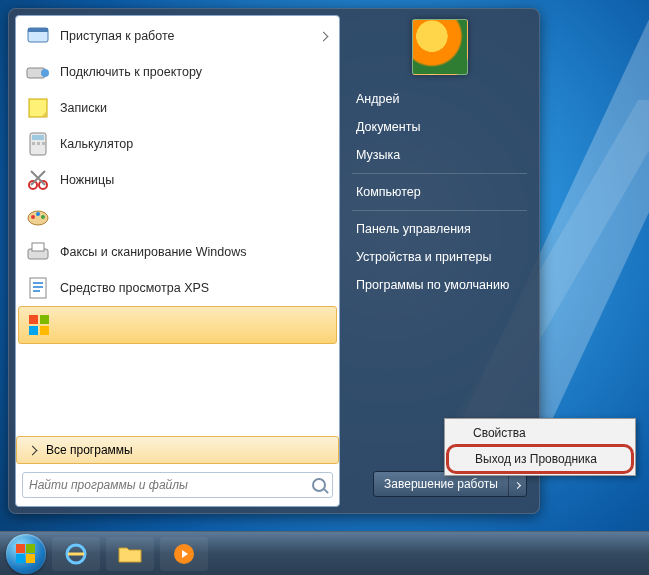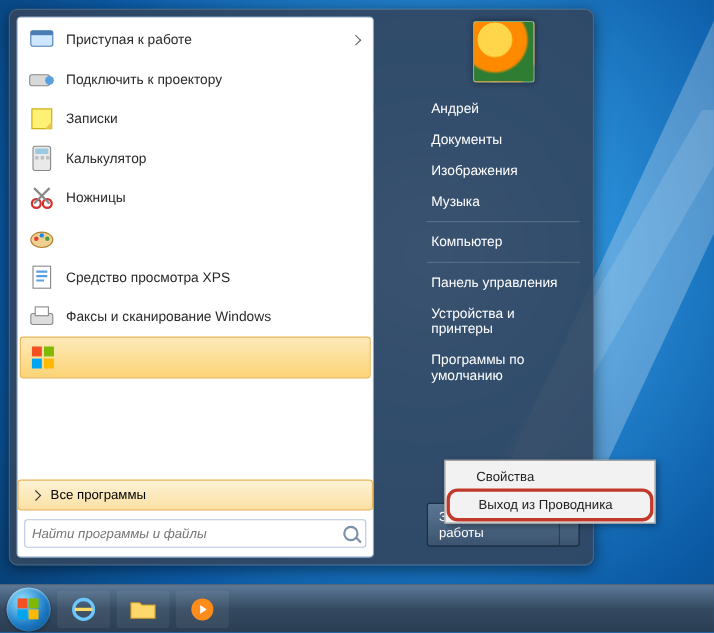--- a/index.html
+++ b/index.html
@@ -21,21 +21,20 @@
 
   .start-menu {
     position: absolute; left: 8px; top: 8px;
     width: 532px; height: 506px;
     background: rgba(50,70,95,0.9);
     border-radius: 8px;
     border: 1px solid rgba(255,255,255,0.15);
     box-shadow: 0 3px 14px rgba(0,0,0,0.5);
     display: flex;
     padding: 6px;
-    gap: 36px;
   }
   .left-pane {
     width: 325px;
     background: #fff;
     border-radius: 4px;
     display: flex; flex-direction: column;
     border: 1px solid #8ba6c6;
   }
   .program-list { flex: 1; padding: 2px; overflow: hidden; }
   .program-item {
@@ -104,21 +103,21 @@
     display:flex; align-items:stretch;
     border:1px solid #1a2a3d; border-radius:3px; overflow:hidden;
     background: linear-gradient(#5b7795,#3b536e);
     font-size:12px; color:#fff; cursor:pointer;
   }
   .shutdown-btn .lbl { padding:5px 10px; }
   .shutdown-btn .spl { border-left:1px solid rgba(0,0,0,.35); padding:5px 6px; }
   .shutdown-btn .spl .tr { border:solid #fff;border-width:0 1px 1px 0;padding:2px;transform:rotate(-45deg);display:inline-block; }
 
   .context-menu {
-    position:absolute; left:404px; top:418px; width:192px;
+    position:absolute; left:444px; top:418px; width:192px;
     background:#f2f2f2; border:1px solid #9a9a9a;
     box-shadow:2px 2px 6px rgba(0,0,0,.35);
     padding:2px;
   }
   .ctx-item { padding:5px 26px; font-size:12px; color:#222; cursor:pointer; }
   .ctx-highlight {
     border:3px solid #c0392b; border-radius:10px;
     margin: -1px;
   }
 
@@ -214,34 +213,34 @@
               <ellipse cx="13" cy="15" rx="10" ry="7" fill="#f0d090" stroke="#b08030"></ellipse>
               <circle cx="8" cy="14" r="2" fill="#e53935"></circle>
               <circle cx="13" cy="11" r="2" fill="#1e88e5"></circle>
               <circle cx="18" cy="14" r="2" fill="#43a047"></circle>
             </svg>
           </span>
     </div>
         <div class="program-item">
           <span class="ico">
             <svg width="26" height="26" viewBox="0 0 26 26">
+              <rect x="3" y="10" width="20" height="10" rx="2" fill="#ddd" stroke="#888"></rect>
+              <rect x="7" y="4" width="12" height="8" fill="#fff" stroke="#888"></rect>
+            </svg>
+          </span>
+    <span class="txt">Факсы и сканирование Windows</span>
+    </div>
+        <div class="program-item">
+          <span class="ico">
+            <svg width="26" height="26" viewBox="0 0 26 26">
               <rect x="5" y="3" width="16" height="20" fill="#fff" stroke="#888"></rect>
               <path d="M8 8h10M8 12h10M8 16h7" stroke="#5aa0e0" stroke-width="2"></path>
             </svg>
           </span>
     <span class="txt">Средство просмотра XPS</span>
-    </div>
-        <div class="program-item">
-          <span class="ico">
-            <svg width="26" height="26" viewBox="0 0 26 26">
-              <rect x="3" y="10" width="20" height="10" rx="2" fill="#ddd" stroke="#888"></rect>
-              <rect x="7" y="4" width="12" height="8" fill="#fff" stroke="#888"></rect>
-            </svg>
-          </span>
-    <span class="txt">Факсы и сканирование Windows</span>
     </div>
         <div class="program-item sel">
           <span class="ico">
             <svg width="26" height="26" viewBox="0 0 26 26">
               <rect x="3" y="3" width="9" height="9" fill="#f25022"></rect>
               <rect x="14" y="3" width="9" height="9" fill="#7fba00"></rect>
               <rect x="3" y="14" width="9" height="9" fill="#00a4ef"></rect>
               <rect x="14" y="14" width="9" height="9" fill="#ffb900"></rect>
             </svg>
           </span>
@@ -258,21 +257,20 @@
     </div>
   </div>
 
   <div class="right-pane">
     <div class="avatar-wrap">
       <div class="avatar"></div>
     </div>
     <div class="right-item">Андрей</div>
     <div id="right-items-1">
         <div class="right-item">Документы</div>
-        <div class="right-item">Изображения</div>
         <div class="right-item">Музыка</div>
       </div>
     <div class="right-divider"></div>
     <div id="right-items-2">
         <div class="right-item">Компьютер</div>
       </div>
     <div class="right-divider"></div>
     <div id="right-items-3">
         <div class="right-item">Панель управления</div>
         <div class="right-item">Устройства и принтеры</div>

